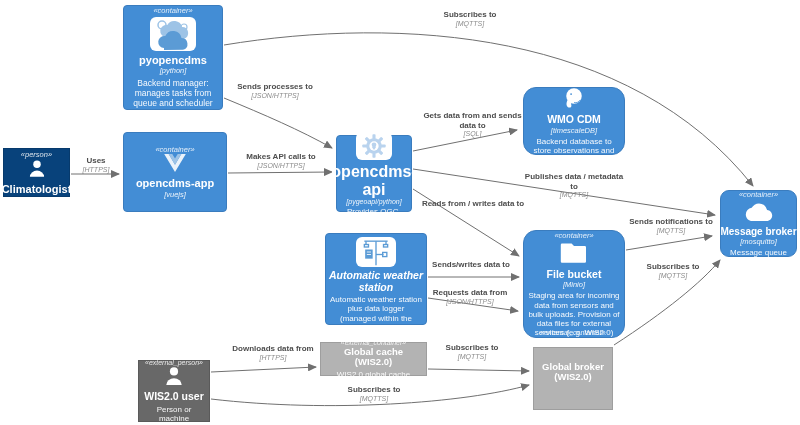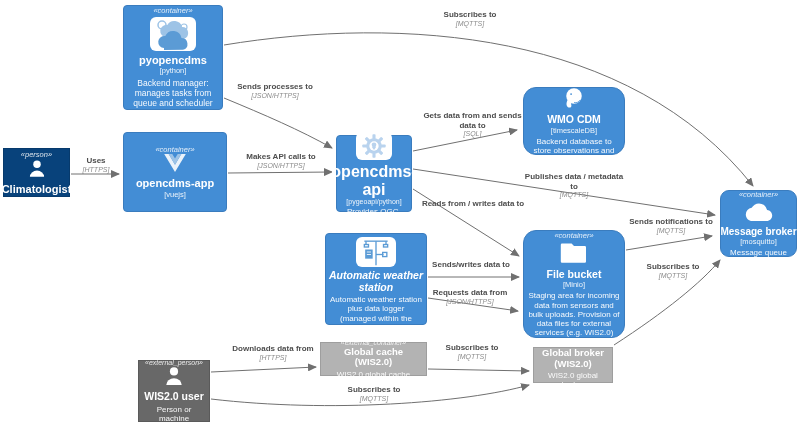--- a/index.html
+++ b/index.html
@@ -10,39 +10,39 @@
   .node{position:absolute;z-index:2;display:flex;flex-direction:column;align-items:center;
         justify-content:center;color:#fff;text-align:center;box-sizing:border-box;padding:3px;}
   .container{background:#438dd5;border:1px solid #3a7cbe;border-radius:4px;}
   .rounded{border-radius:13px;}
   .person{background:#08427b;border:1px solid #073a6c;}
   .ext-container{background:#b3b3b3;border:1px solid #9e9e9e;color:#fff;}
   .ext-person{background:#686868;border:1px solid #5a5a5a;}
   .stereo{font-size:7.5px;font-style:italic;opacity:.85;display:block;}
   .title{font-weight:bold;font-size:11px;line-height:1.1;display:block;margin-top:1px;}
   .title.small{font-size:9.5px;}
-  .tech{font-size:7.5px;opacity:.9;display:block;}
+  .tech{font-size:7.5px;font-style:italic;opacity:.9;display:block;}
   .desc{font-size:8.5px;line-height:1.15;opacity:.95;display:block;margin-top:4px;}
   .desc.tight{margin-top:2px;font-size:8px;}
   .iconbox{background:#fff;border-radius:6px;display:flex;align-items:center;
            justify-content:center;margin:2px 0;}
   .elabel{position:absolute;z-index:3;text-align:center;line-height:1.2;pointer-events:none;}
   .elabel .t1{font-weight:bold;font-size:8px;color:#4d4d4d;display:block;}
   .elabel .t2{font-style:italic;font-size:7px;color:#8c8c8c;display:block;}
   
   #n-pyopencdms{left:123px;top:5px;width:100px;height:105px;}
   #n-climatologist{left:3px;top:148px;width:67px;height:49px;}
   #n-app{left:123px;top:132px;width:104px;height:80px;}
   #n-api{left:336px;top:135px;width:76px;height:77px;}
   #n-wmo{left:523px;top:87px;width:102px;height:68px;}
   #n-aws{left:325px;top:233px;width:102px;height:92px;}
   #n-bucket{left:523px;top:230px;width:102px;height:108px;}
   #n-broker{left:720px;top:190px;width:77px;height:67px;border-radius:9px;}
   #n-cache{left:320px;top:342px;width:107px;height:34px;}
-  #n-gbroker{left:533px;top:347px;width:80px;height:36px;}
+  #n-gbroker{left:533px;top:347px;width:80px;height:63px;gap:25px;}
   #n-user{left:138px;top:360px;width:72px;height:62px;}
   
   #l1{left:415px;top:10px;width:110px;}  #l2{left:222px;top:82px;width:106px;}
   #l3{left:70px;top:156px;width:52px;}   #l4{left:229px;top:152px;width:104px;}
   #l5{left:415px;top:111px;width:115px;} #l6{left:521px;top:172px;width:106px;}
   #l7{left:420px;top:199px;width:106px;} #l8{left:418px;top:260px;width:106px;}
   #l9{left:413px;top:288px;width:114px;} #l10{left:623px;top:217px;width:96px;}
   #l11{left:626px;top:262px;width:94px;} #l12{left:229px;top:344px;width:88px;}
   #l13{left:425px;top:343px;width:94px;} #l14{left:327px;top:385px;width:94px;}
 </style>

